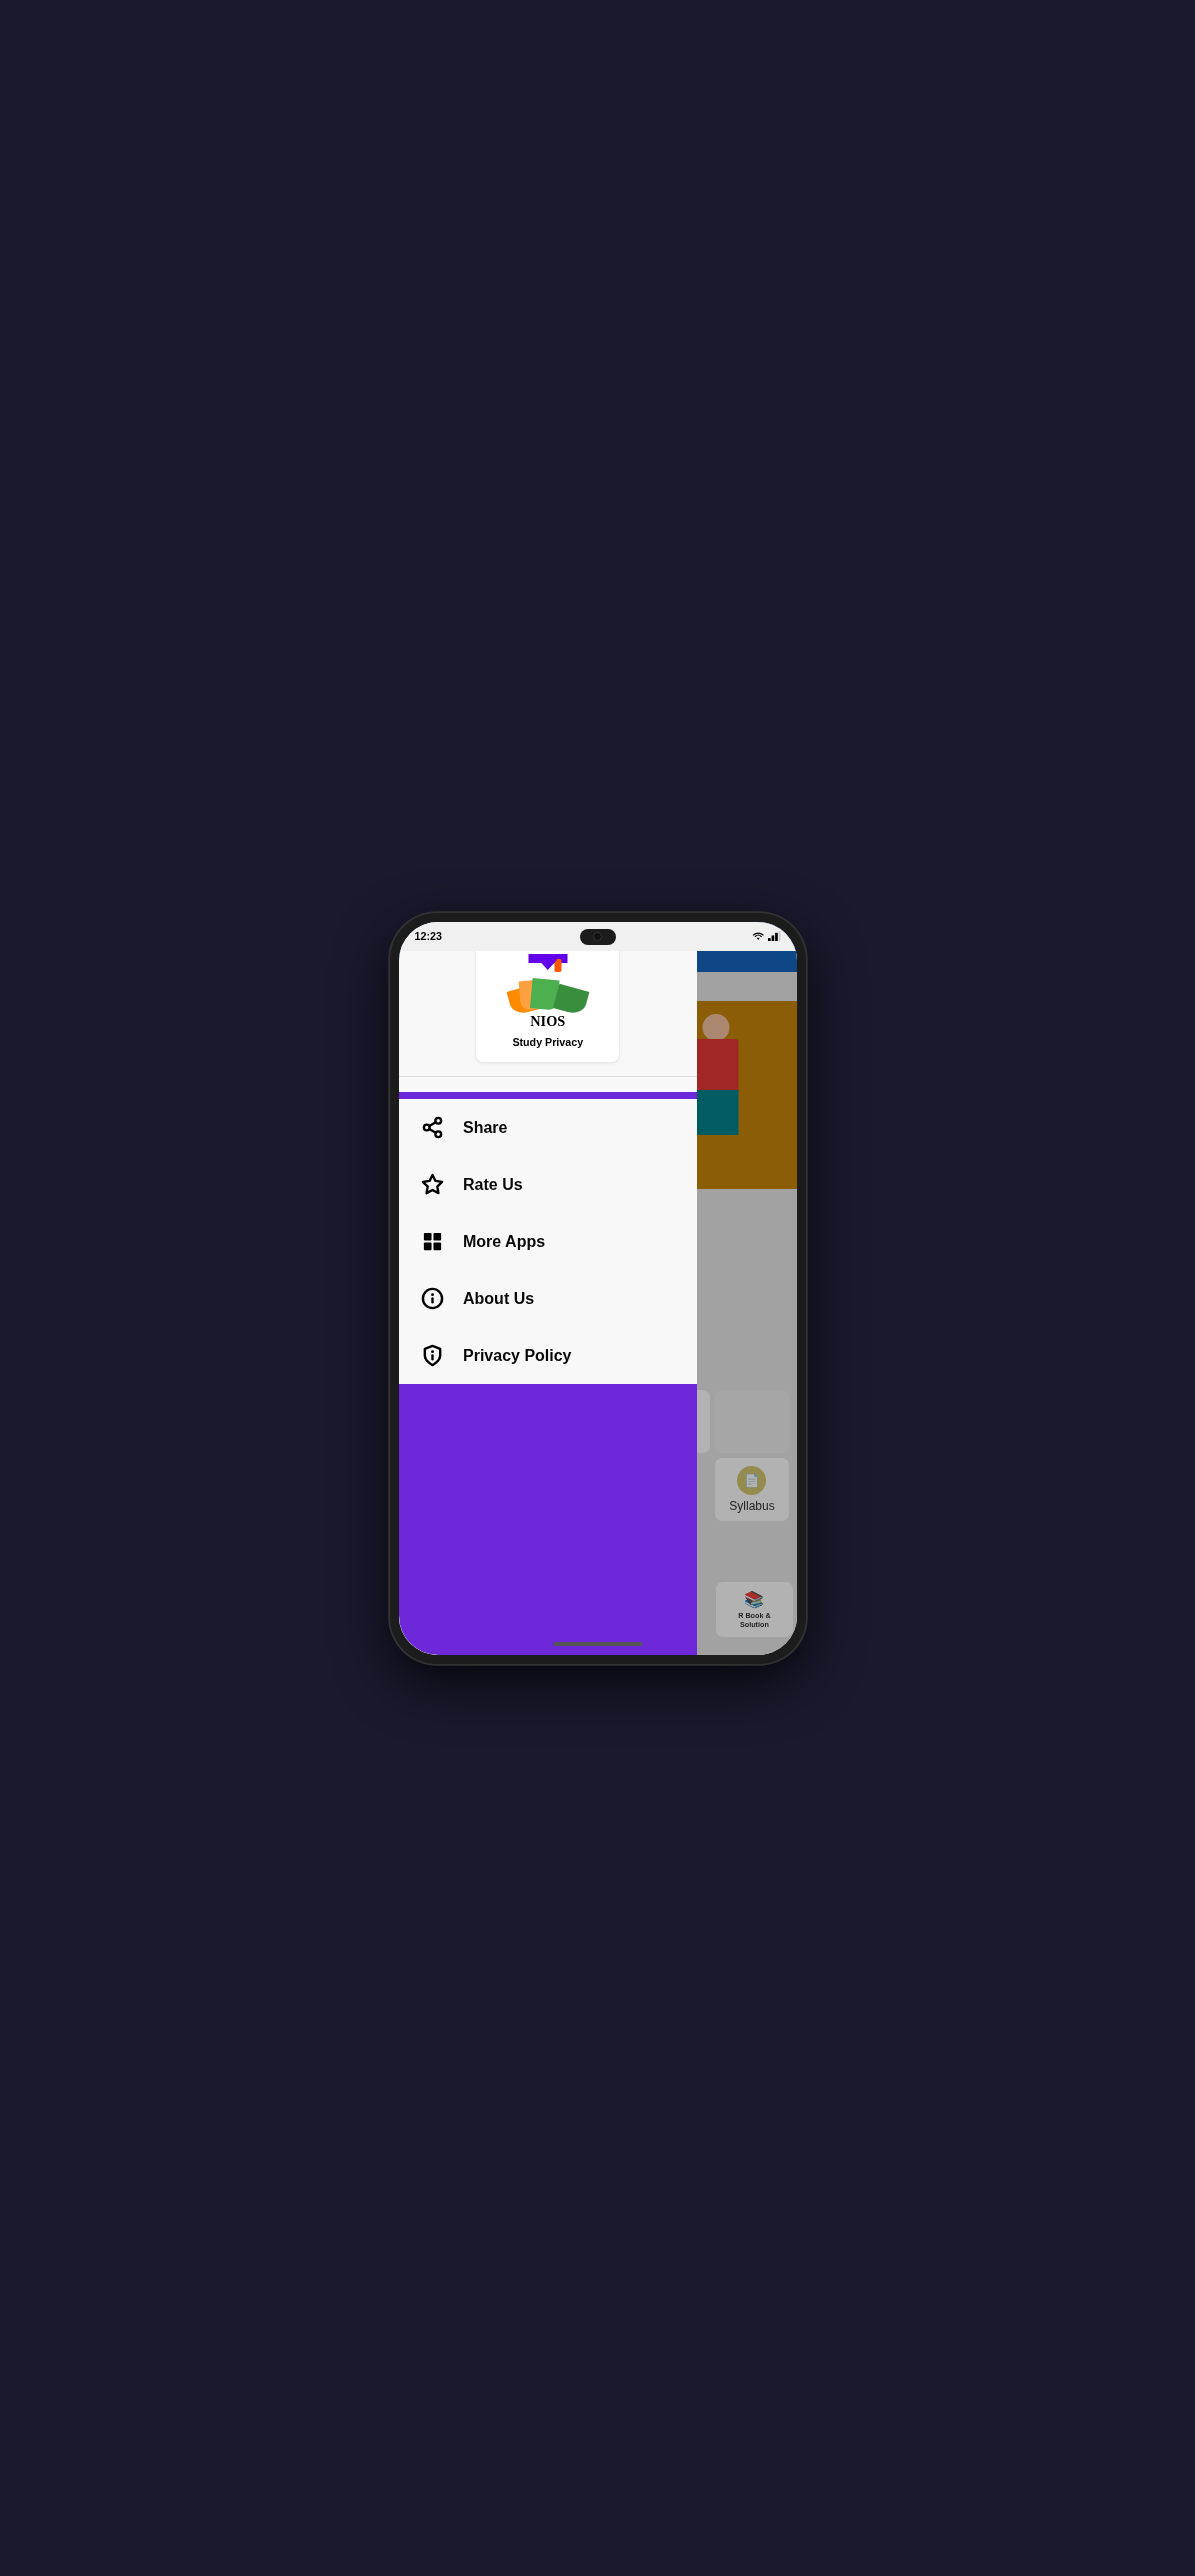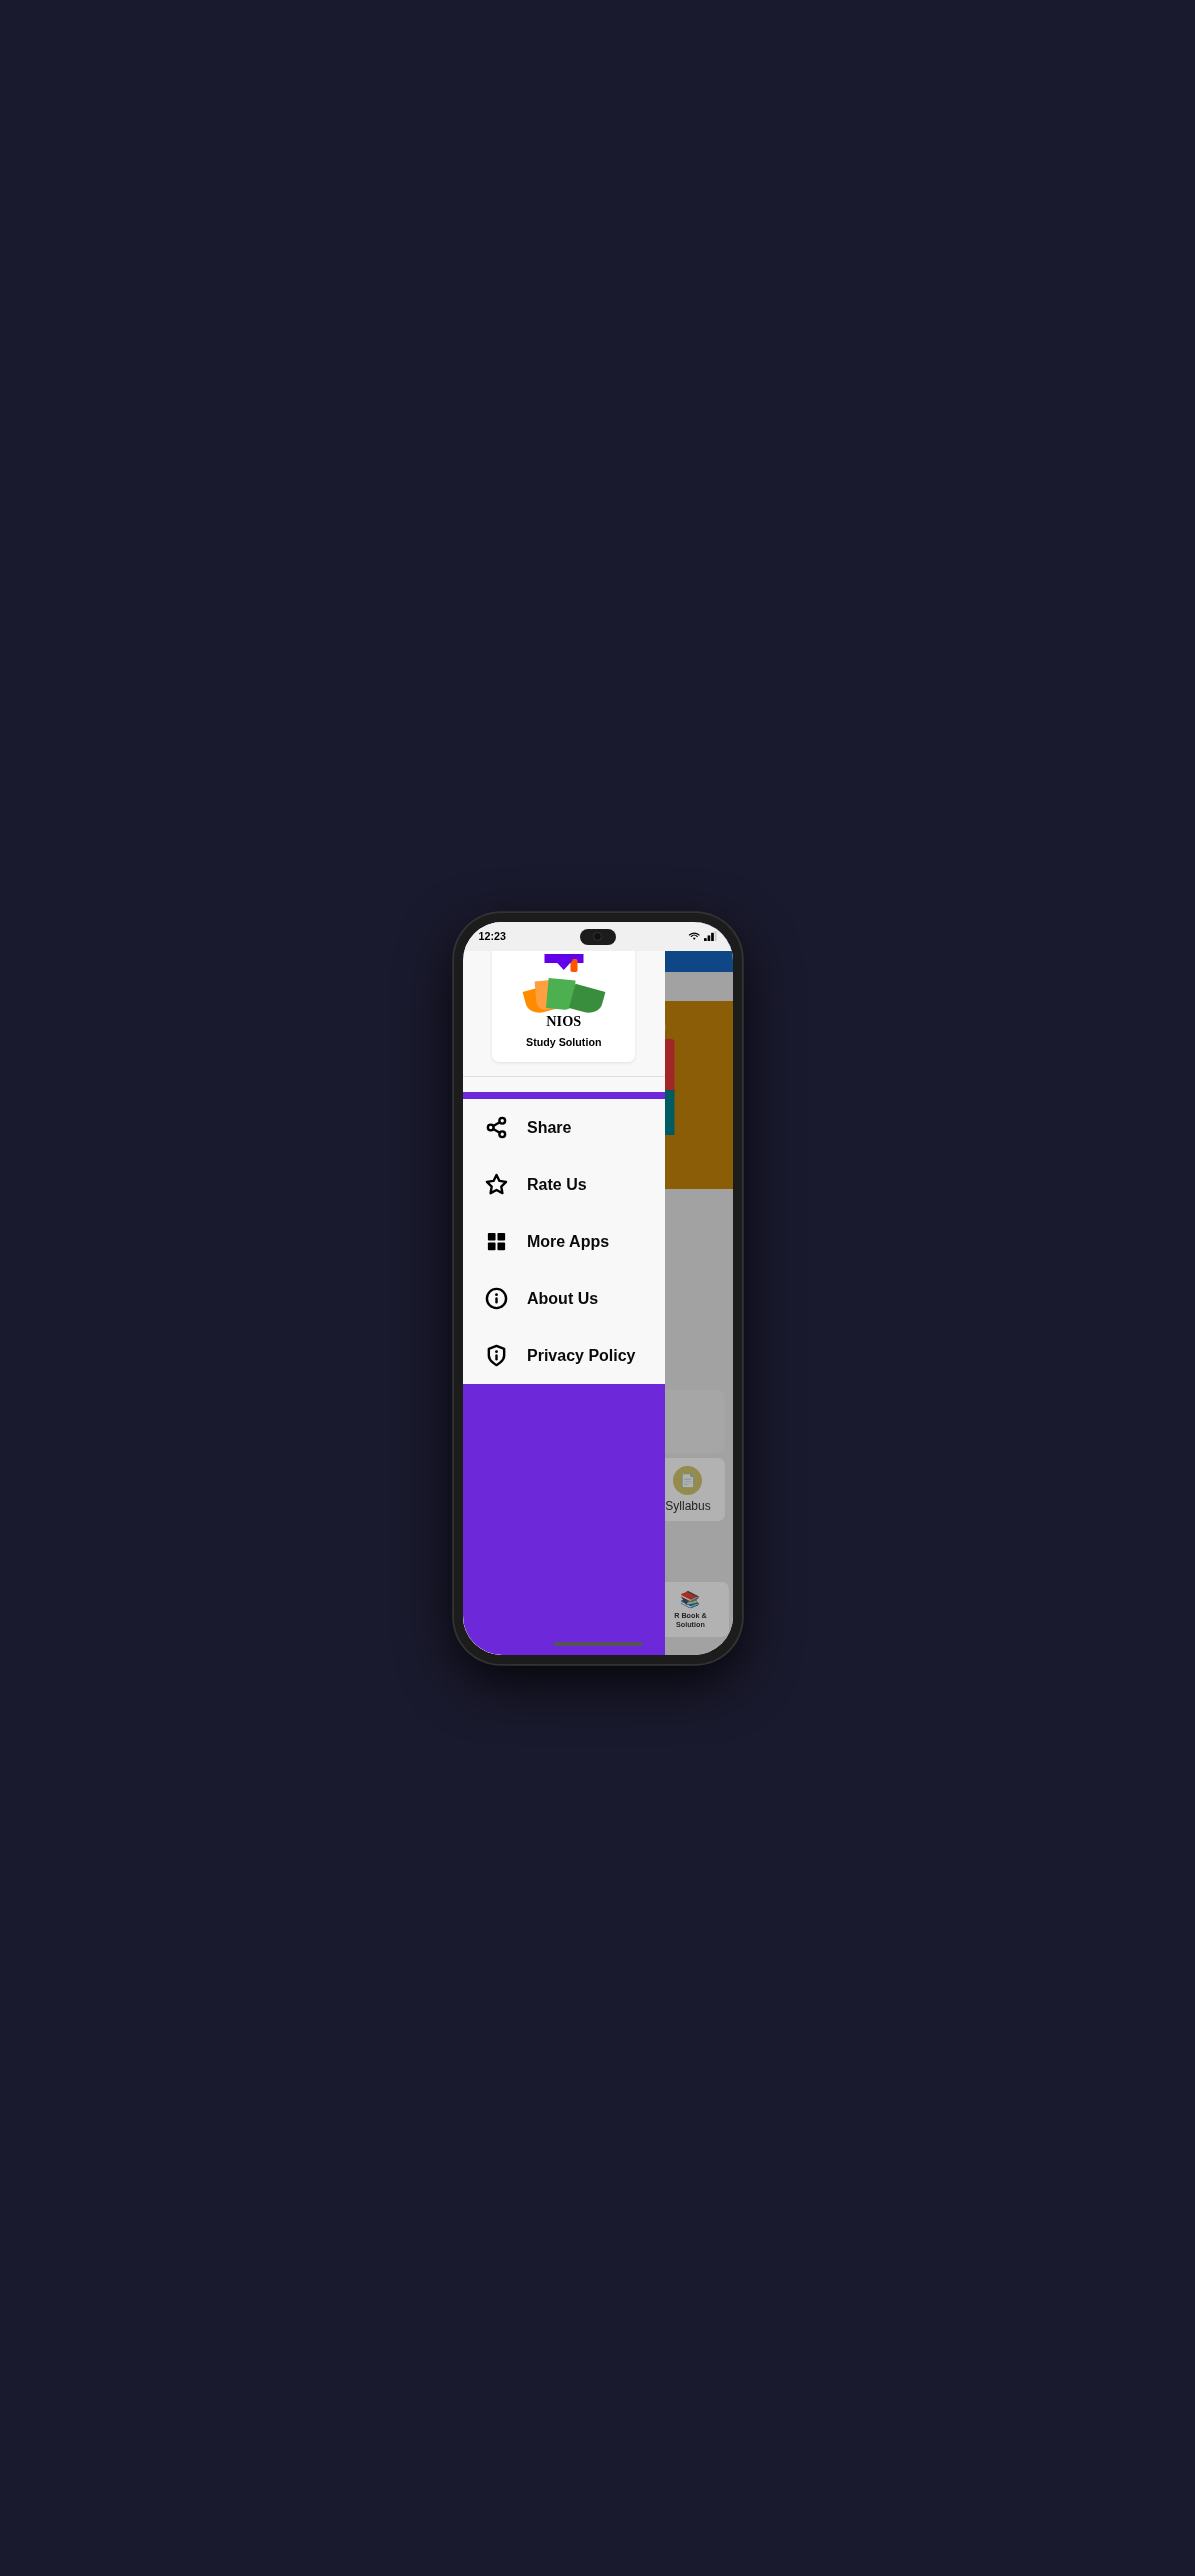--- a/index.html
+++ b/index.html
@@ -7,21 +7,21 @@
     body {
       background: #1a1a2e;
       display: flex;
       justify-content: center;
       align-items: center;
       min-height: 100vh;
       font-family: 'Segoe UI', Arial, sans-serif;
     }
 
     .phone-outer {
-      width: 288px;
+      width: 416px;
       height: 751px;
       background: #1c1c1c;
       border-radius: 47px;
       padding: 9px;
       box-shadow: 0 0 0 1.8px #333, 0 18px 54px rgba(0,0,0,0.8);
       position: relative;
     }
 
     .phone-inner {
       width: 100%;
@@ -472,21 +472,21 @@
             <div class="book-page-center"></div>
             <div class="book-page-right"></div>
 
             <div class="cap">
               <div class="cap-board">
                 <div class="cap-tassel"></div>
               </div>
             </div>
           </div>
           <span class="logo-name">NIOS</span>
-          <span class="logo-subtitle">Study Solution</span>
+          <span class="logo-subtitle">Study Privacy</span>
         </div>
       </div>
 
       <div class="drawer-menu">
 
         <div class="menu-item">
           <div class="menu-icon">
             <svg class="share-svg" viewBox="0 0 24 24" fill="none" stroke="#000" stroke-width="2.5" stroke-linecap="round" stroke-linejoin="round">
               <circle cx="18" cy="5" r="3"></circle>
               <circle cx="6" cy="12" r="3"></circle>

